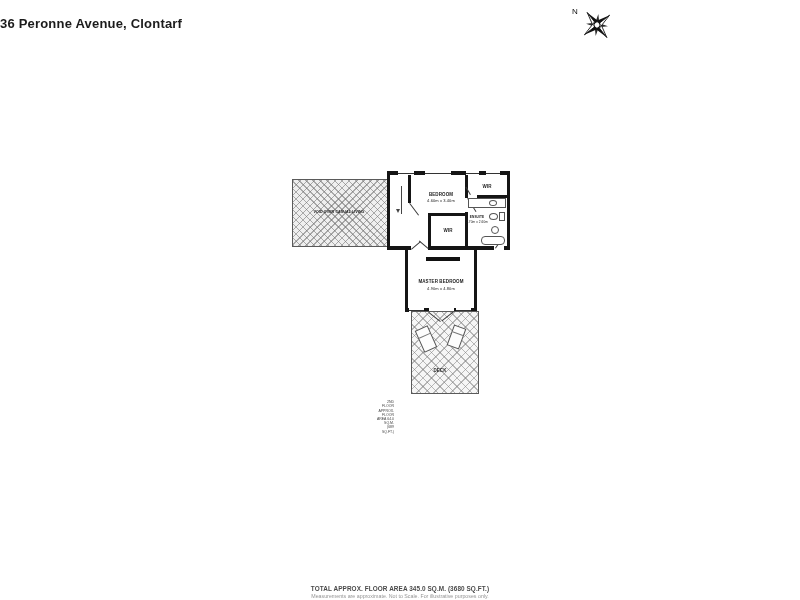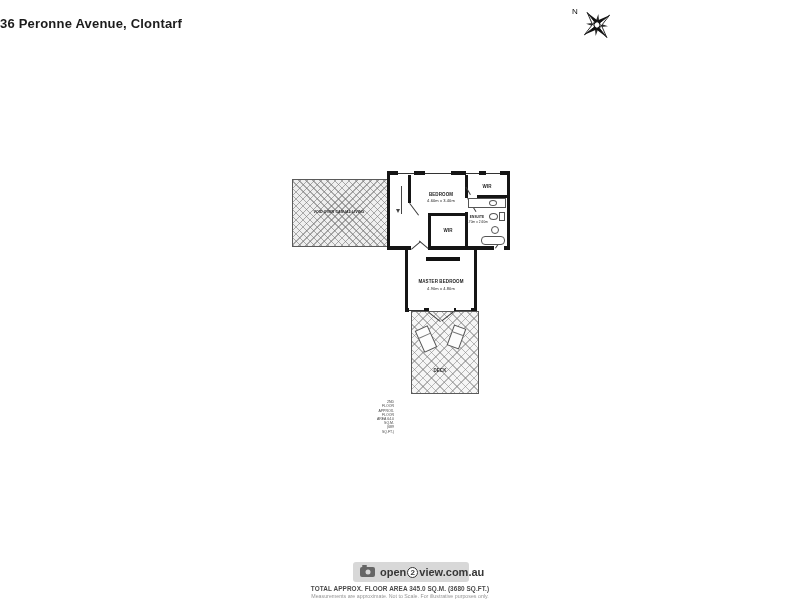--- a/index.html
+++ b/index.html
@@ -145,26 +145,16 @@
   <div class="chair" style="left:450px;top:326px;width:13px;height:22px;transform:rotate(20deg);"></div>
   <div class="lbl" style="left:440px;top:370px;">DECK</div>
 
   <div class="floor-note">
     <div>2ND FLOOR</div>
     <div>APPROX. FLOOR</div>
     <div>AREA 64.0 SQ.M.</div>
     <div>(689 SQ.FT.)</div>
   </div>
 
-  <div class="logo-bar">
-    <span class="cam">
-        <span class="lens"></span>
-      </span>
-    <span class="logo-text">
-        <span>open</span>
-        <span class="two">2</span>
-        <span>view.com.au</span>
-      </span>
-  </div>
   <div class="footer-line area-line">TOTAL APPROX. FLOOR AREA 345.0 SQ.M. (3680 SQ.FT.)</div>
   <div class="footer-line disclaimer">Measurements are approximate. Not to Scale. For illustrative purposes only.</div>
 
 </div>
 
 </body></html>

